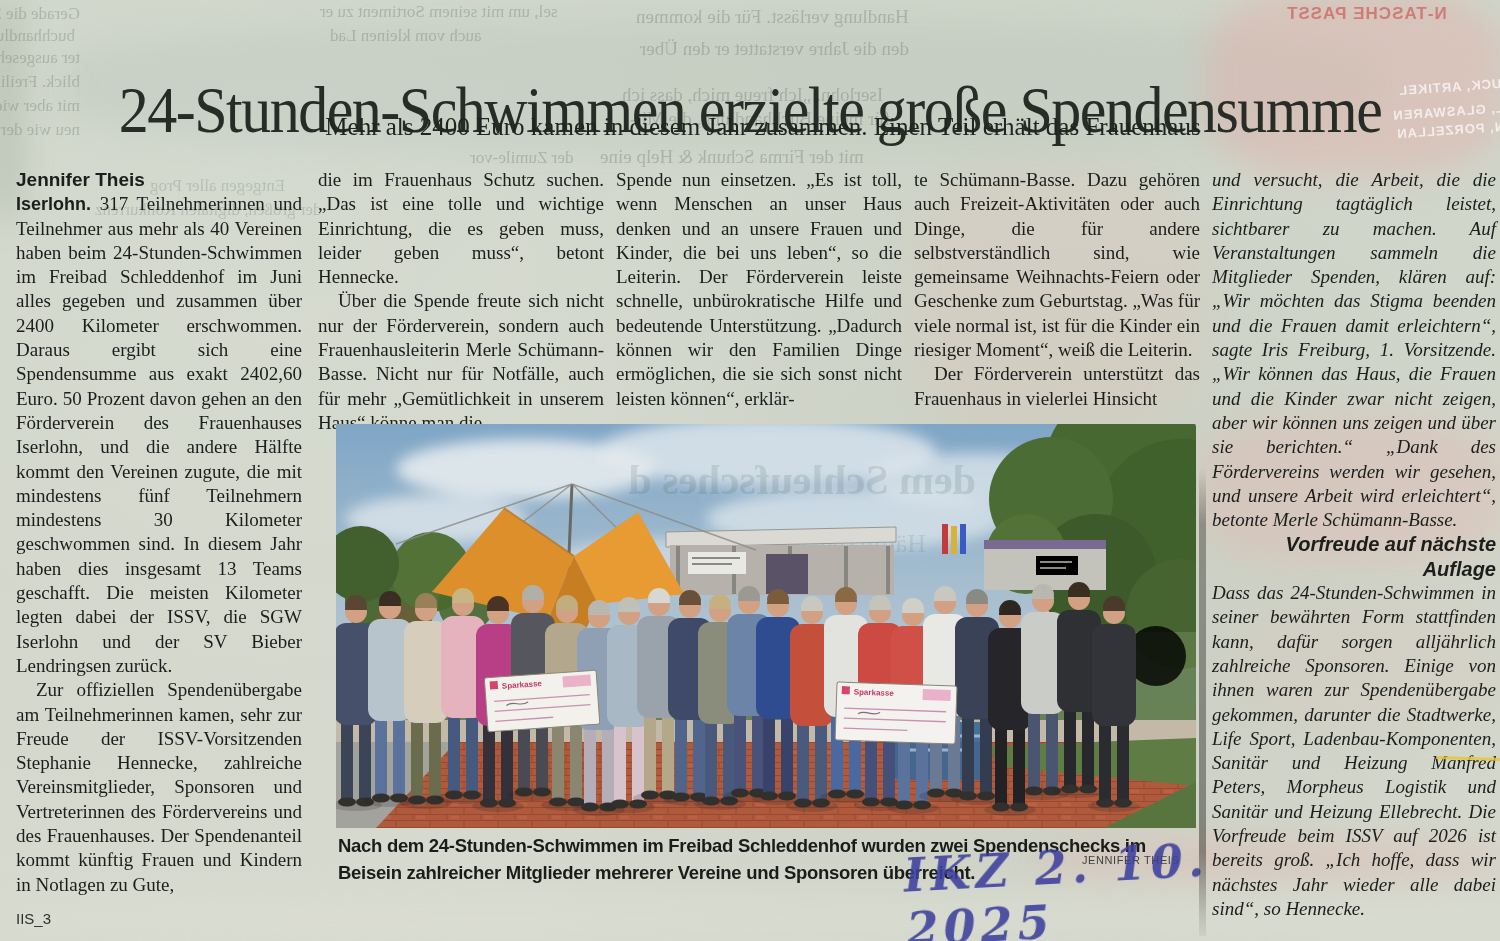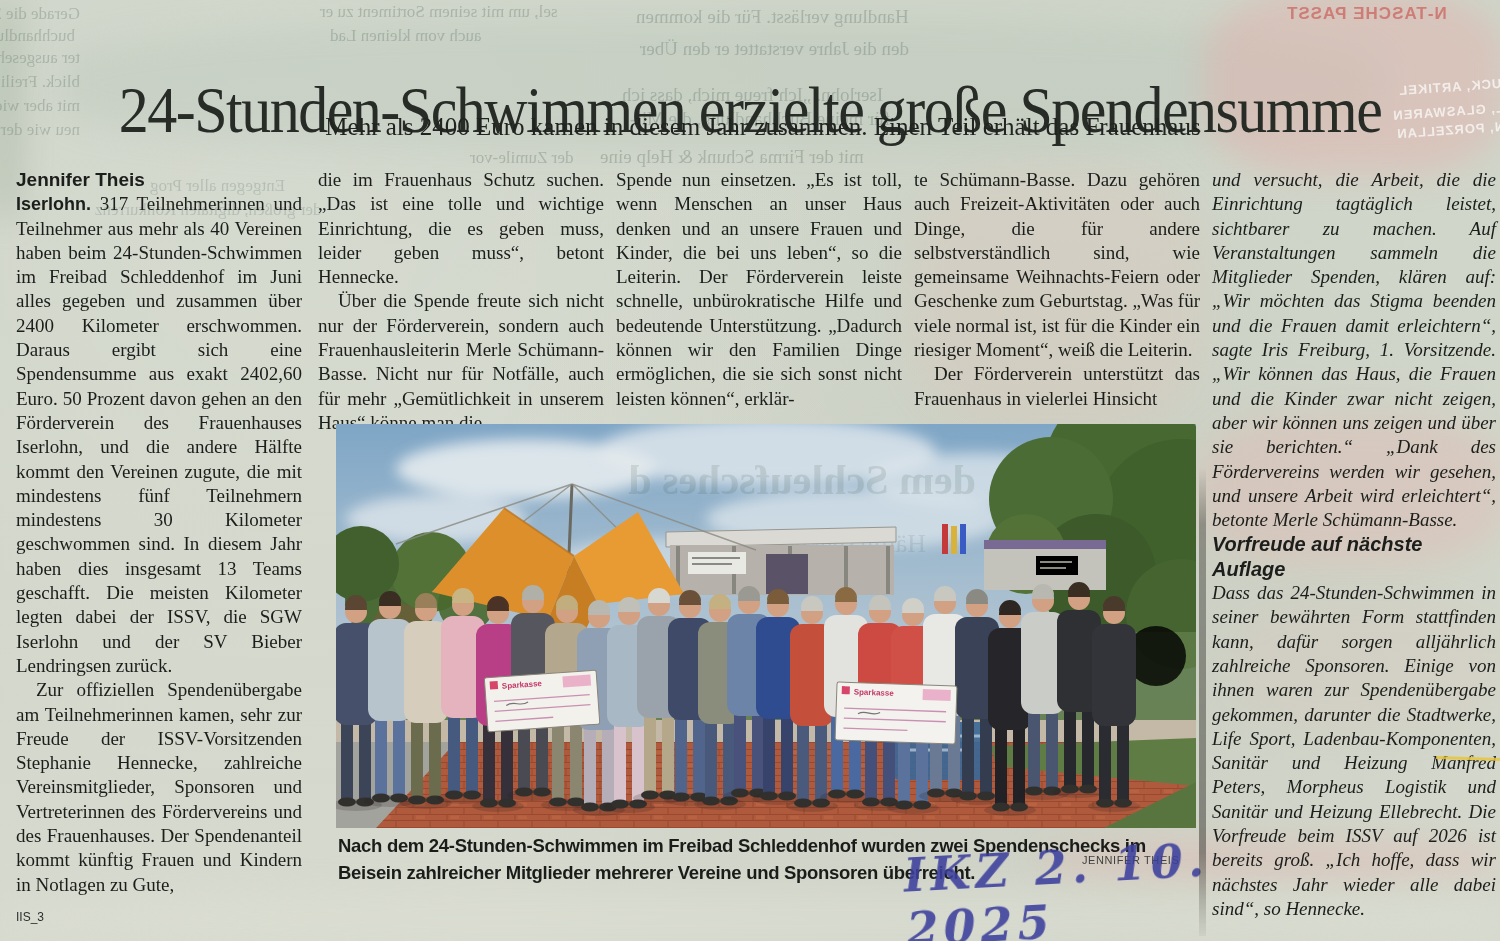--- a/index.html
+++ b/index.html
@@ -19,34 +19,34 @@
     font-size:25px;color:#20231f;padding-left:43px;}
   
   .col{position:absolute;top:168px;width:286px;font-size:19px;line-height:24.3px;
     text-align:justify;color:#1b1e1b;}
   .col p{margin:0;}
   .indent{text-indent:20px;font-family:Liberation Serif, serif;}
   .byline{font-family:"Liberation Sans",sans-serif;font-weight:bold;font-size:19px;
     margin:0 0 36px 0;text-align:left;}
   .lead{font-family:"Liberation Sans",sans-serif;font-weight:bold;font-size:18px;}
   .colsubhead{font-family:"Liberation Sans",sans-serif;font-weight:bold;font-size:20px;
-    margin:14px 0 3px 0;text-align:left;}
+    margin:14px 0 3px 0;text-align:right;}
   
   .photo{position:absolute;left:336px;top:424px;width:860px;height:404px;
     box-shadow:inset 0 0 12px rgba(30,30,25,.25);}
   .caption{position:absolute;left:338px;top:833px;width:830px;
     font-family:"Liberation Sans",sans-serif;font-weight:bold;font-size:18.5px;
     line-height:26.5px;letter-spacing:-0.3px;color:#191c19;}
   .credit{position:absolute;left:1082px;top:854px;font-family:"Liberation Sans",sans-serif;
     font-size:11px;letter-spacing:.6px;color:#3d403d;}
   .handwriting{position:absolute;left:905px;top:840px;width:330px;
     font-family:"DejaVu Serif",serif;font-style:italic;font-weight:bold;
     font-size:46px;color:#3c3f9d;transform:rotate(-3deg);letter-spacing:5px;opacity:.88;}
   .pagelabel{position:absolute;left:16px;top:910px;font-family:"Liberation Sans",sans-serif;
-    font-size:12px;color:#2c2f2c;}
+    font-size:15px;color:#2c2f2c;}
   .yellowline{position:absolute;left:1436px;top:757px;width:64px;height:3px;
     background:#e6c63a;transform:rotate(2deg);opacity:.85;}
   .fold{position:absolute;left:1199px;top:468px;width:7px;height:468px;
     background:linear-gradient(180deg,rgba(55,55,48,0),rgba(55,55,48,.42) 12%,rgba(55,55,48,.5) 82%,rgba(55,55,48,.05));}
   
   .bleed{position:absolute;color:#56695c;opacity:.30;transform:scaleX(-1);
     white-space:nowrap;font-size:19px;pointer-events:none;}
   .bleedl{position:absolute;color:#50635a;opacity:.28;transform:scaleX(-1);
     white-space:nowrap;font-size:17px;pointer-events:none;}
   .bleedr{position:absolute;font-family:"Liberation Sans",sans-serif;font-weight:bold;

